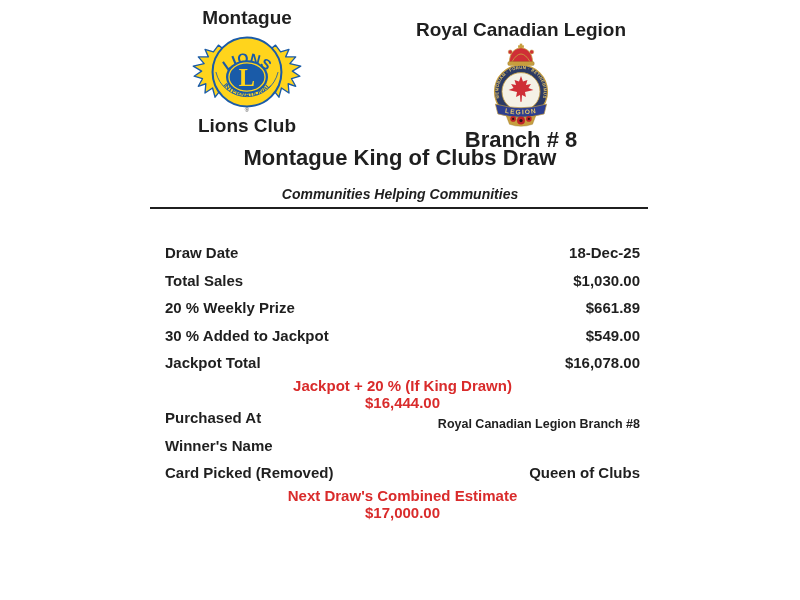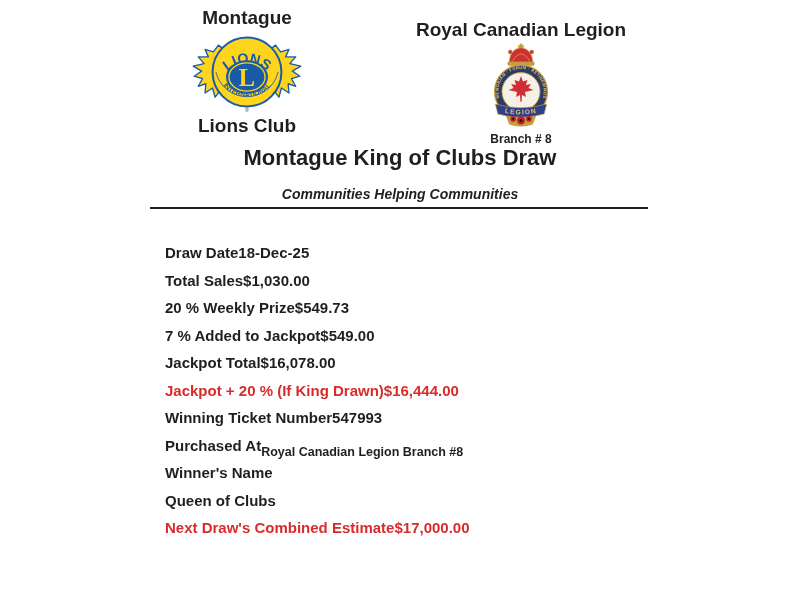--- a/index.html
+++ b/index.html
@@ -6,33 +6,33 @@
   body{
     width:800px;height:600px;background:#ffffff;overflow:hidden;
     font-family:"Liberation Sans","DejaVu Sans",sans-serif;
     position:relative;
   }
   .page{position:absolute;inset:0;background:#ffffff;}
   .hdr{position:absolute;text-align:center;}
   .hdr-left{left:118px;top:6px;width:258px;}
   .hdr-right{left:392px;top:18px;width:258px;}
   .hdr-label{font-size:19px;font-weight:bold;color:var(--text);line-height:23px;}
-  .hdr-label.small{font-size:12px;}
+  .hdr-label.small{font-size:22px;}
   .logo-svg{display:block;margin:1px auto 0 auto;}
   .title{position:absolute;top:145px;left:0;width:800px;text-align:center;
     font-size:22px;font-weight:bold;color:var(--text);}
   .subtitle{position:absolute;top:186px;left:0;width:800px;text-align:center;
     font-size:14px;font-weight:bold;font-style:italic;color:var(--text);}
   .divider{position:absolute;top:207px;left:150px;width:498px;height:2px;
     background:var(--text);}
   .table{position:absolute;left:165px;top:239px;width:475px;}
-  .row{height:27.5px;display:flex;align-items:center;
+  .row{height:27.5px;display:flex;justify-content:space-between;align-items:center;
     font-weight:bold;font-size:15px;color:var(--text);}
   .row .val{text-align:right;white-space:nowrap;}
-  .row.hl{color:var(--red-highlight);}
+  .row.hl{color:var(--red-highlight);flex-direction:column;}
   .row.small-val .val{font-size:12.5px;margin-top:13px;}
   
   .f-ly{fill:var(--lions-yellow);} .f-lb{fill:var(--lions-blue);}
   .s-lb{stroke:var(--lions-blue);} .s-ly{stroke:var(--lions-yellow);}
   .f-navy{fill:var(--legion-navy);} .f-cream{fill:var(--legion-cream);}
   .f-gold{fill:var(--legion-gold);} .f-goldl{fill:var(--legion-gold-light);}
   .f-lred{fill:var(--legion-red);} .f-lban{fill:var(--legion-banner-blue);}
   .s-gold{stroke:var(--legion-gold);}
   svg text{font-family:"Liberation Sans","DejaVu Sans",sans-serif;}
   .serifL{font-family:"Liberation Serif","DejaVu Serif",serif;}
@@ -128,53 +128,50 @@
       <span class="val">18-Dec-25</span>
     </div>
 
     <div class="row">
       <span class="lbl">Total Sales</span>
       <span class="val">$1,030.00</span>
     </div>
 
     <div class="row">
       <span class="lbl">20 % Weekly Prize</span>
-      <span class="val">$549.73</span>
+      <span class="val">$661.89</span>
     </div>
 
     <div class="row">
-      <span class="lbl">7 % Added to Jackpot</span>
+      <span class="lbl">30 % Added to Jackpot</span>
       <span class="val">$549.00</span>
     </div>
 
     <div class="row">
       <span class="lbl">Jackpot Total</span>
       <span class="val">$16,078.00</span>
     </div>
 
     <div class="row hl">
       <span class="lbl">Jackpot + 20 % (If King Drawn)</span>
       <span class="val">$16,444.00</span>
     </div>
 
-    <div class="row">
-      <span class="lbl">Winning Ticket Number</span>
-      <span class="val">547993</span>
-    </div>
 
     <div class="row small-val">
       <span class="lbl">Purchased At</span>
       <span class="val">Royal Canadian Legion Branch #8</span>
     </div>
 
     <div class="row">
       <span class="lbl">Winner's Name</span>
     </div>
 
     <div class="row">
+      <span class="lbl">Card Picked (Removed)</span>
       <span class="val">Queen of Clubs</span>
     </div>
 
 
     <div class="row hl">
       <span class="lbl">Next Draw's Combined Estimate</span>
       <span class="val">$17,000.00</span>
     </div>
   </div>
 

